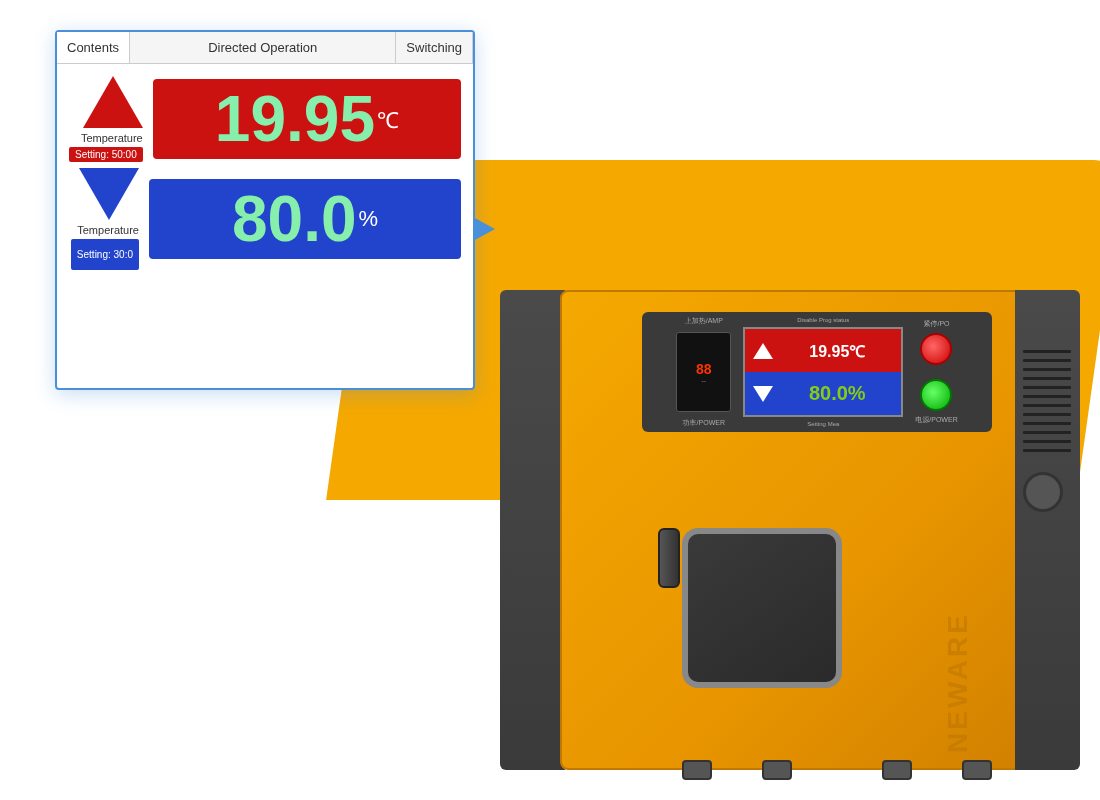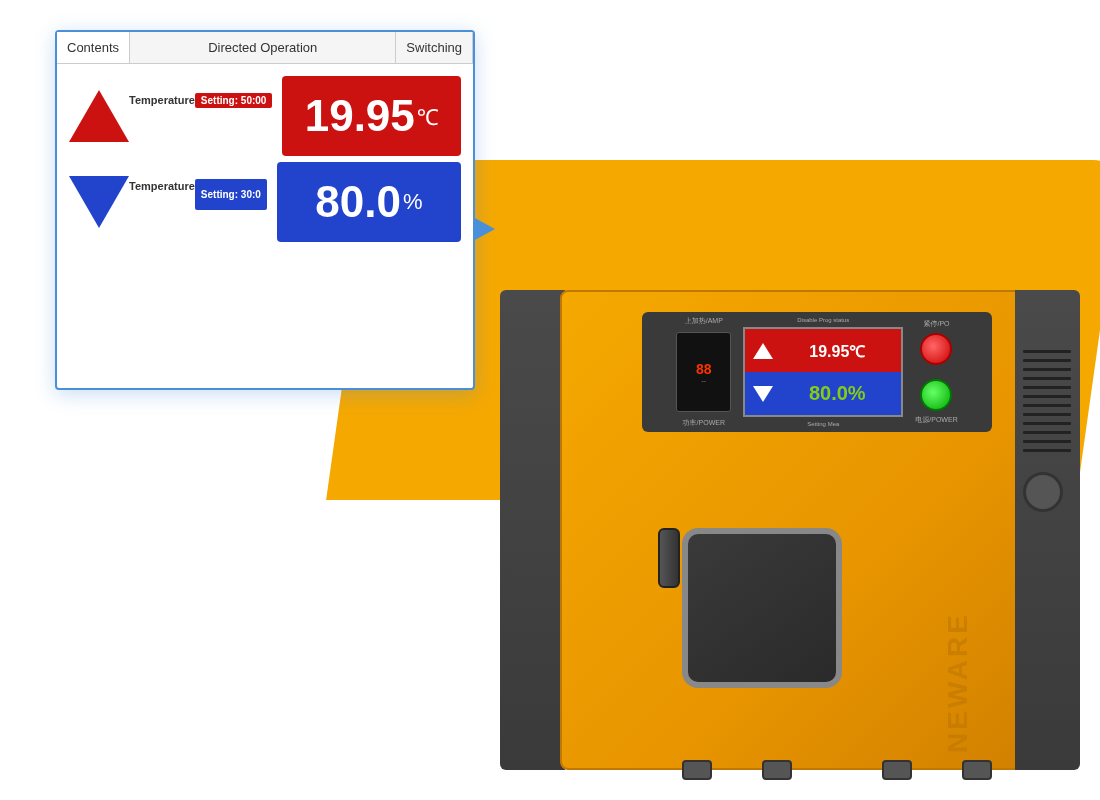--- a/index.html
+++ b/index.html
@@ -332,39 +332,39 @@
       flex: 1;
       background: #2244cc;
       border-radius: 4px;
       height: 80px;
       display: flex;
       align-items: center;
       justify-content: center;
     }
 
     .reading-value {
-      font-size: 44px;
+      font-size: 64px;
       font-weight: bold;
-      color: #ffffff;
+      color: #86efac;
       line-height: 1;
     }
 
     .reading-unit {
       font-size: 22px;
       font-weight: normal;
       color: #ffffff;
       vertical-align: super;
       margin-left: 2px;
     }
 
     .left-col {
       display: flex;
-      align-items: flex-start;
+      flex-direction: column;
+      align-items: flex-end;
       min-width: 70px;
-      font-weight: bold;
     }
 
     .label-text {
       font-size: 11px;
       color: #333;
       margin-top: 4px;
     }
 
     .setting-badge {
       background: #cc1111;

